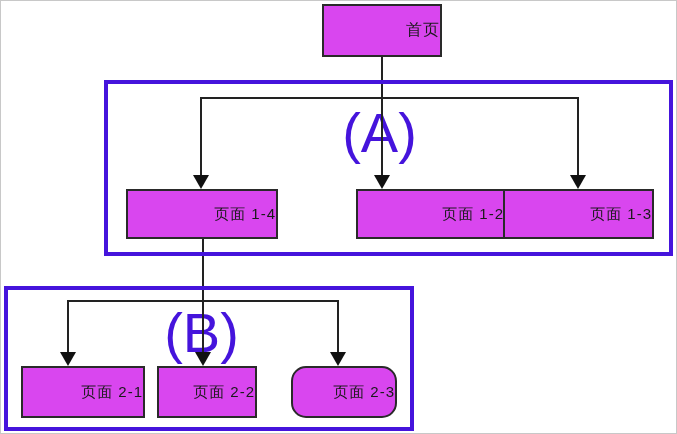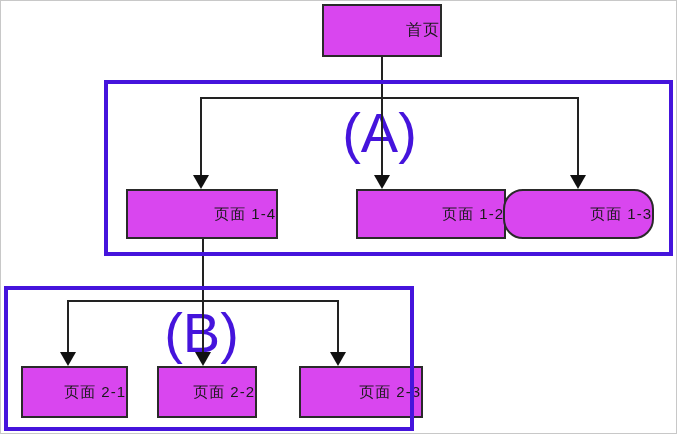--- a/index.html
+++ b/index.html
@@ -82,35 +82,35 @@
   <div class="arrow" style="left:192px; top:174px;"></div>
   <div class="arrow" style="left:373px; top:174px;"></div>
   <div class="arrow" style="left:569px; top:174px;"></div>
 
   <div class="node" style="left:125px; top:188px; width:152px; height:50px;">
     <span>页面 1-4</span>
   </div>
   <div class="node" style="left:307px; top:188px; width:150px; height:50px;margin-left:48px;">
     <span>页面 1-2</span>
   </div>
-  <div class="node" style="left:502px; top:188px; width:151px; height:50px;border-radius:20px;">
+  <div class="node" style="left:502px; top:188px; width:151px; height:50px;">
     <span>页面 1-3</span>
   </div>
 
   <div class="line" style="left:201px; top:238px; width:2px; height:113px;"></div>
   <div class="line" style="left:66px; top:299px; width:272px; height:2px;"></div>
   <div class="line" style="left:66px; top:299px; width:2px; height:52px;"></div>
   <div class="line" style="left:336px; top:299px; width:2px; height:52px;"></div>
   <div class="arrow" style="left:59px; top:351px;"></div>
   <div class="arrow" style="left:194px; top:351px;"></div>
   <div class="arrow" style="left:329px; top:351px;"></div>
 
-  <div class="node" style="left:20px; top:365px; width:107px; height:52px;padding-left:36px;">
+  <div class="node" style="left:20px; top:365px; width:124px; height:52px;padding-left:36px;">
     <span>页面 2-1</span>
   </div>
   <div class="node" style="left:156px; top:365px; width:100px; height:52px;">
     <span>页面 2-2</span>
   </div>
-  <div class="node" style="left:298px; top:365px; width:124px; height:52px;">
+  <div class="node" style="left:290px; top:365px; width:106px; height:52px;border-radius:15px;">
     <span>页面 2-3</span>
   </div>
 
 </div>
 
 </body></html>

